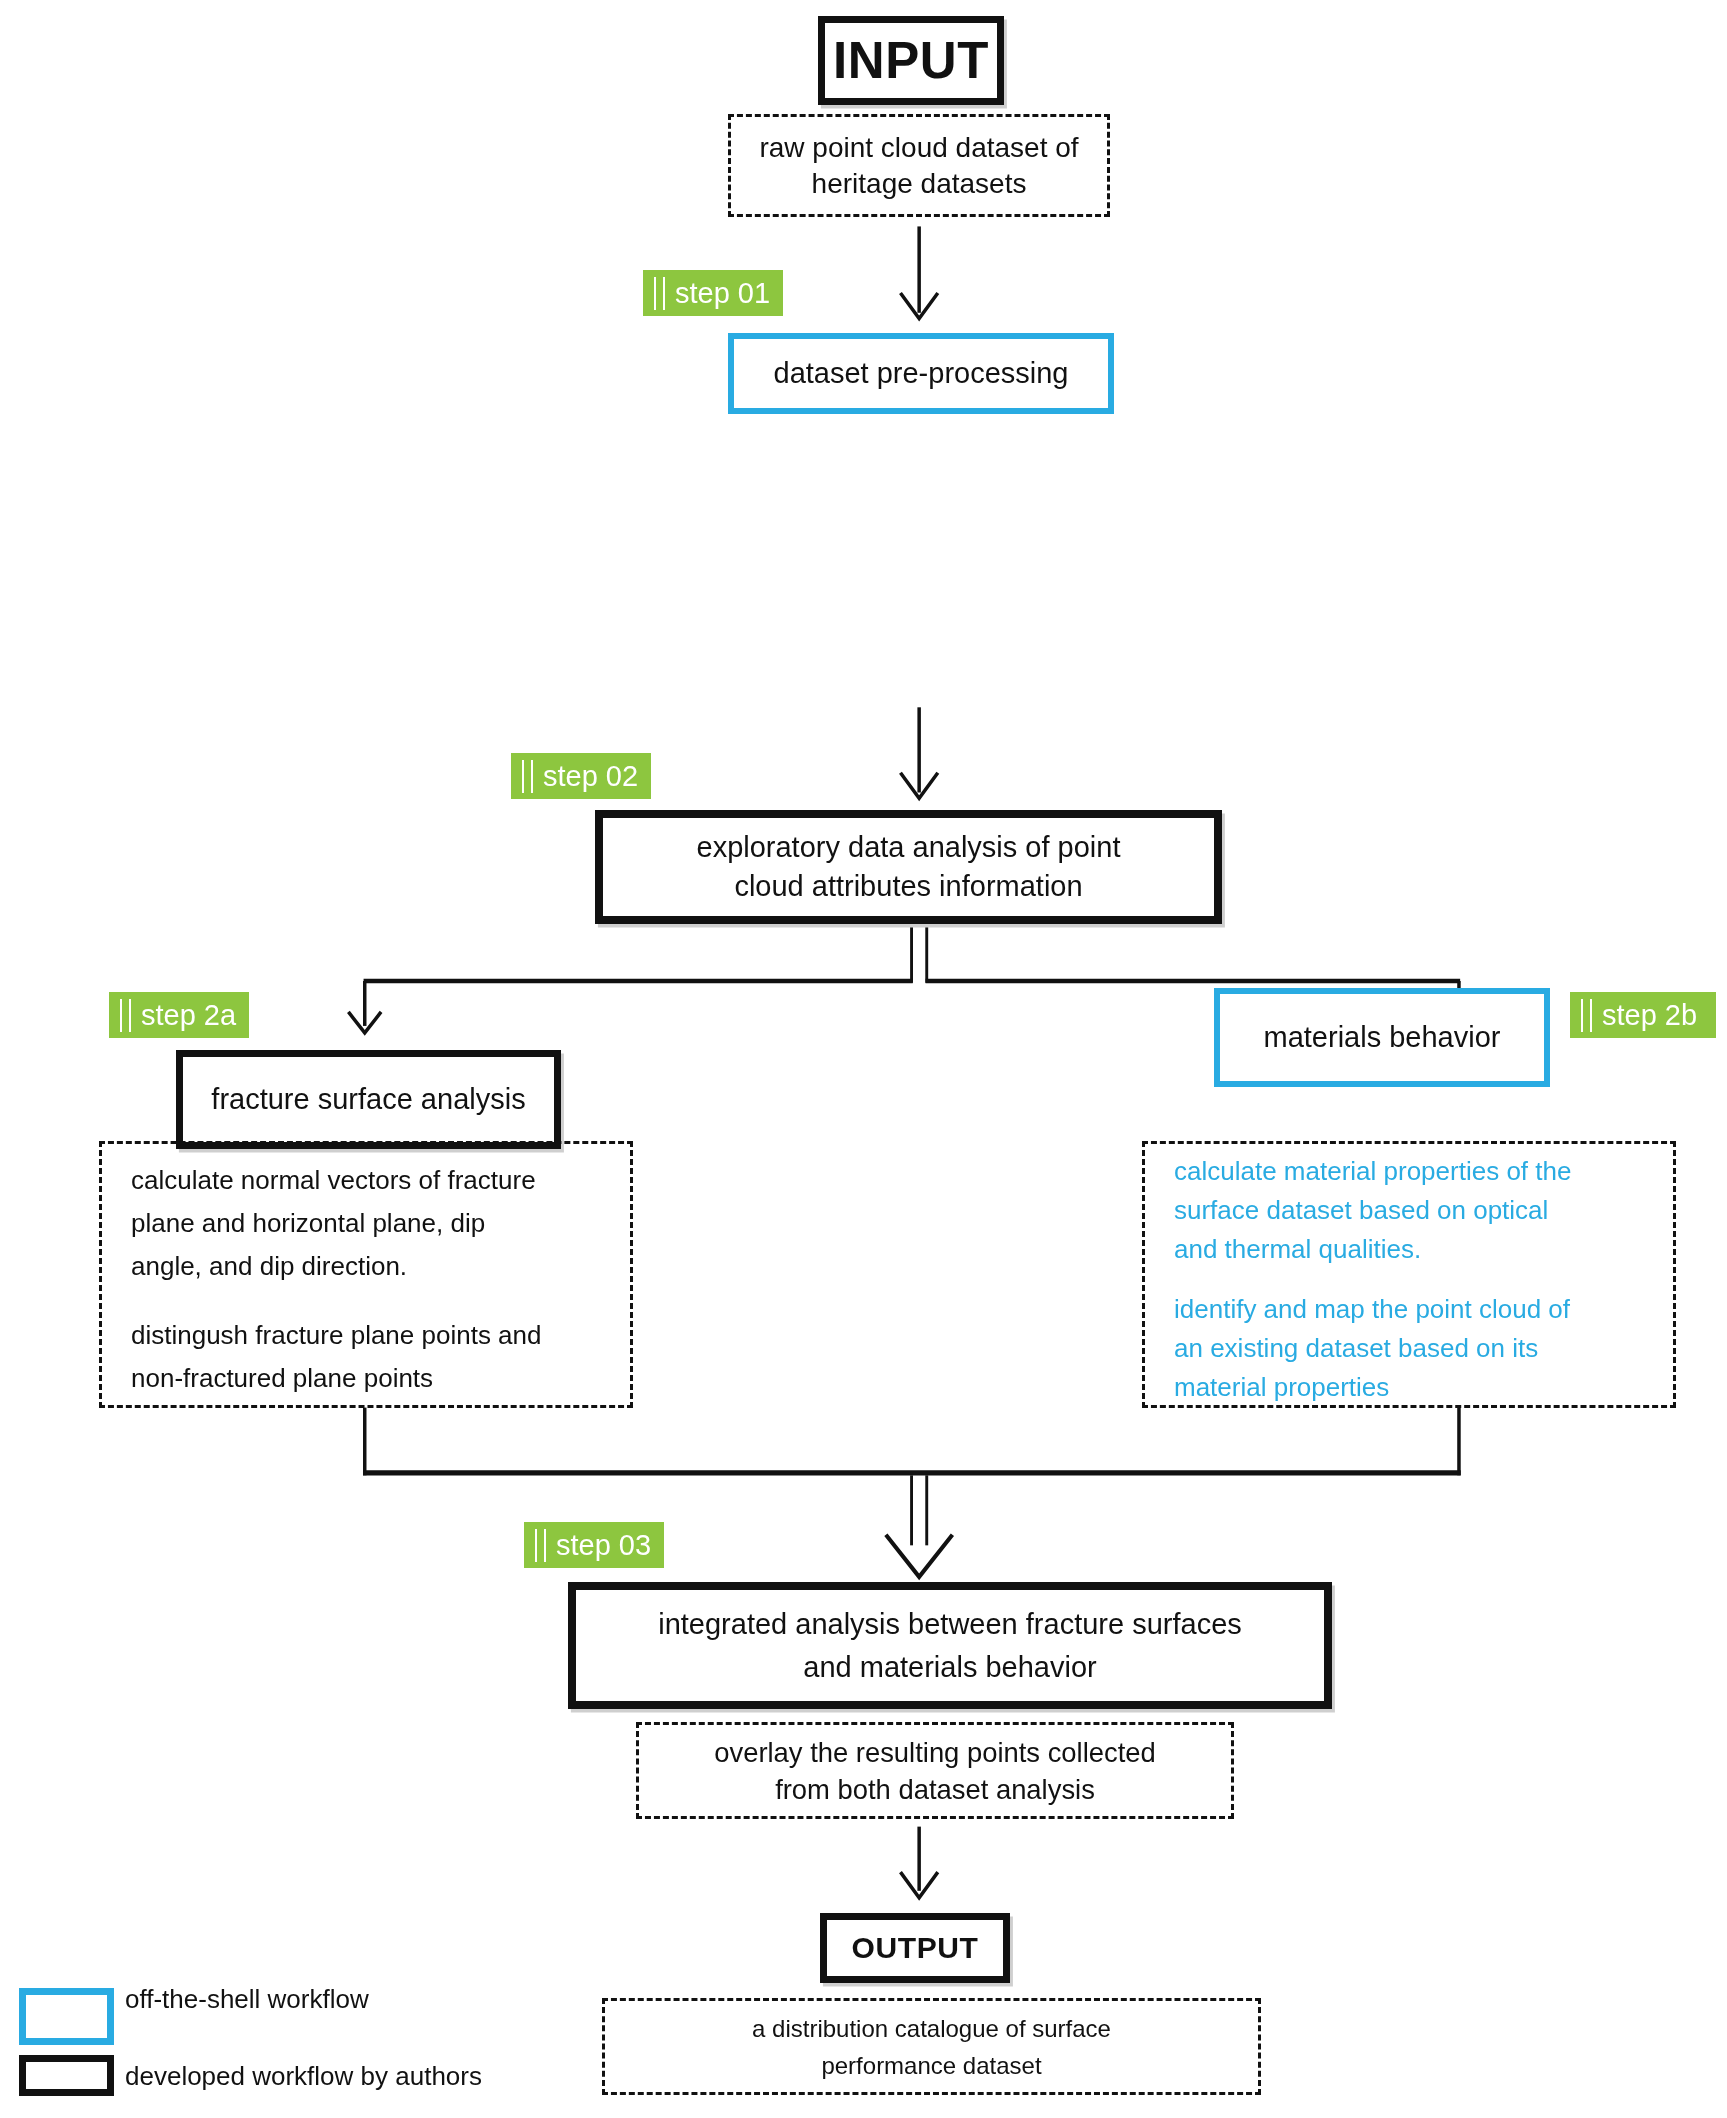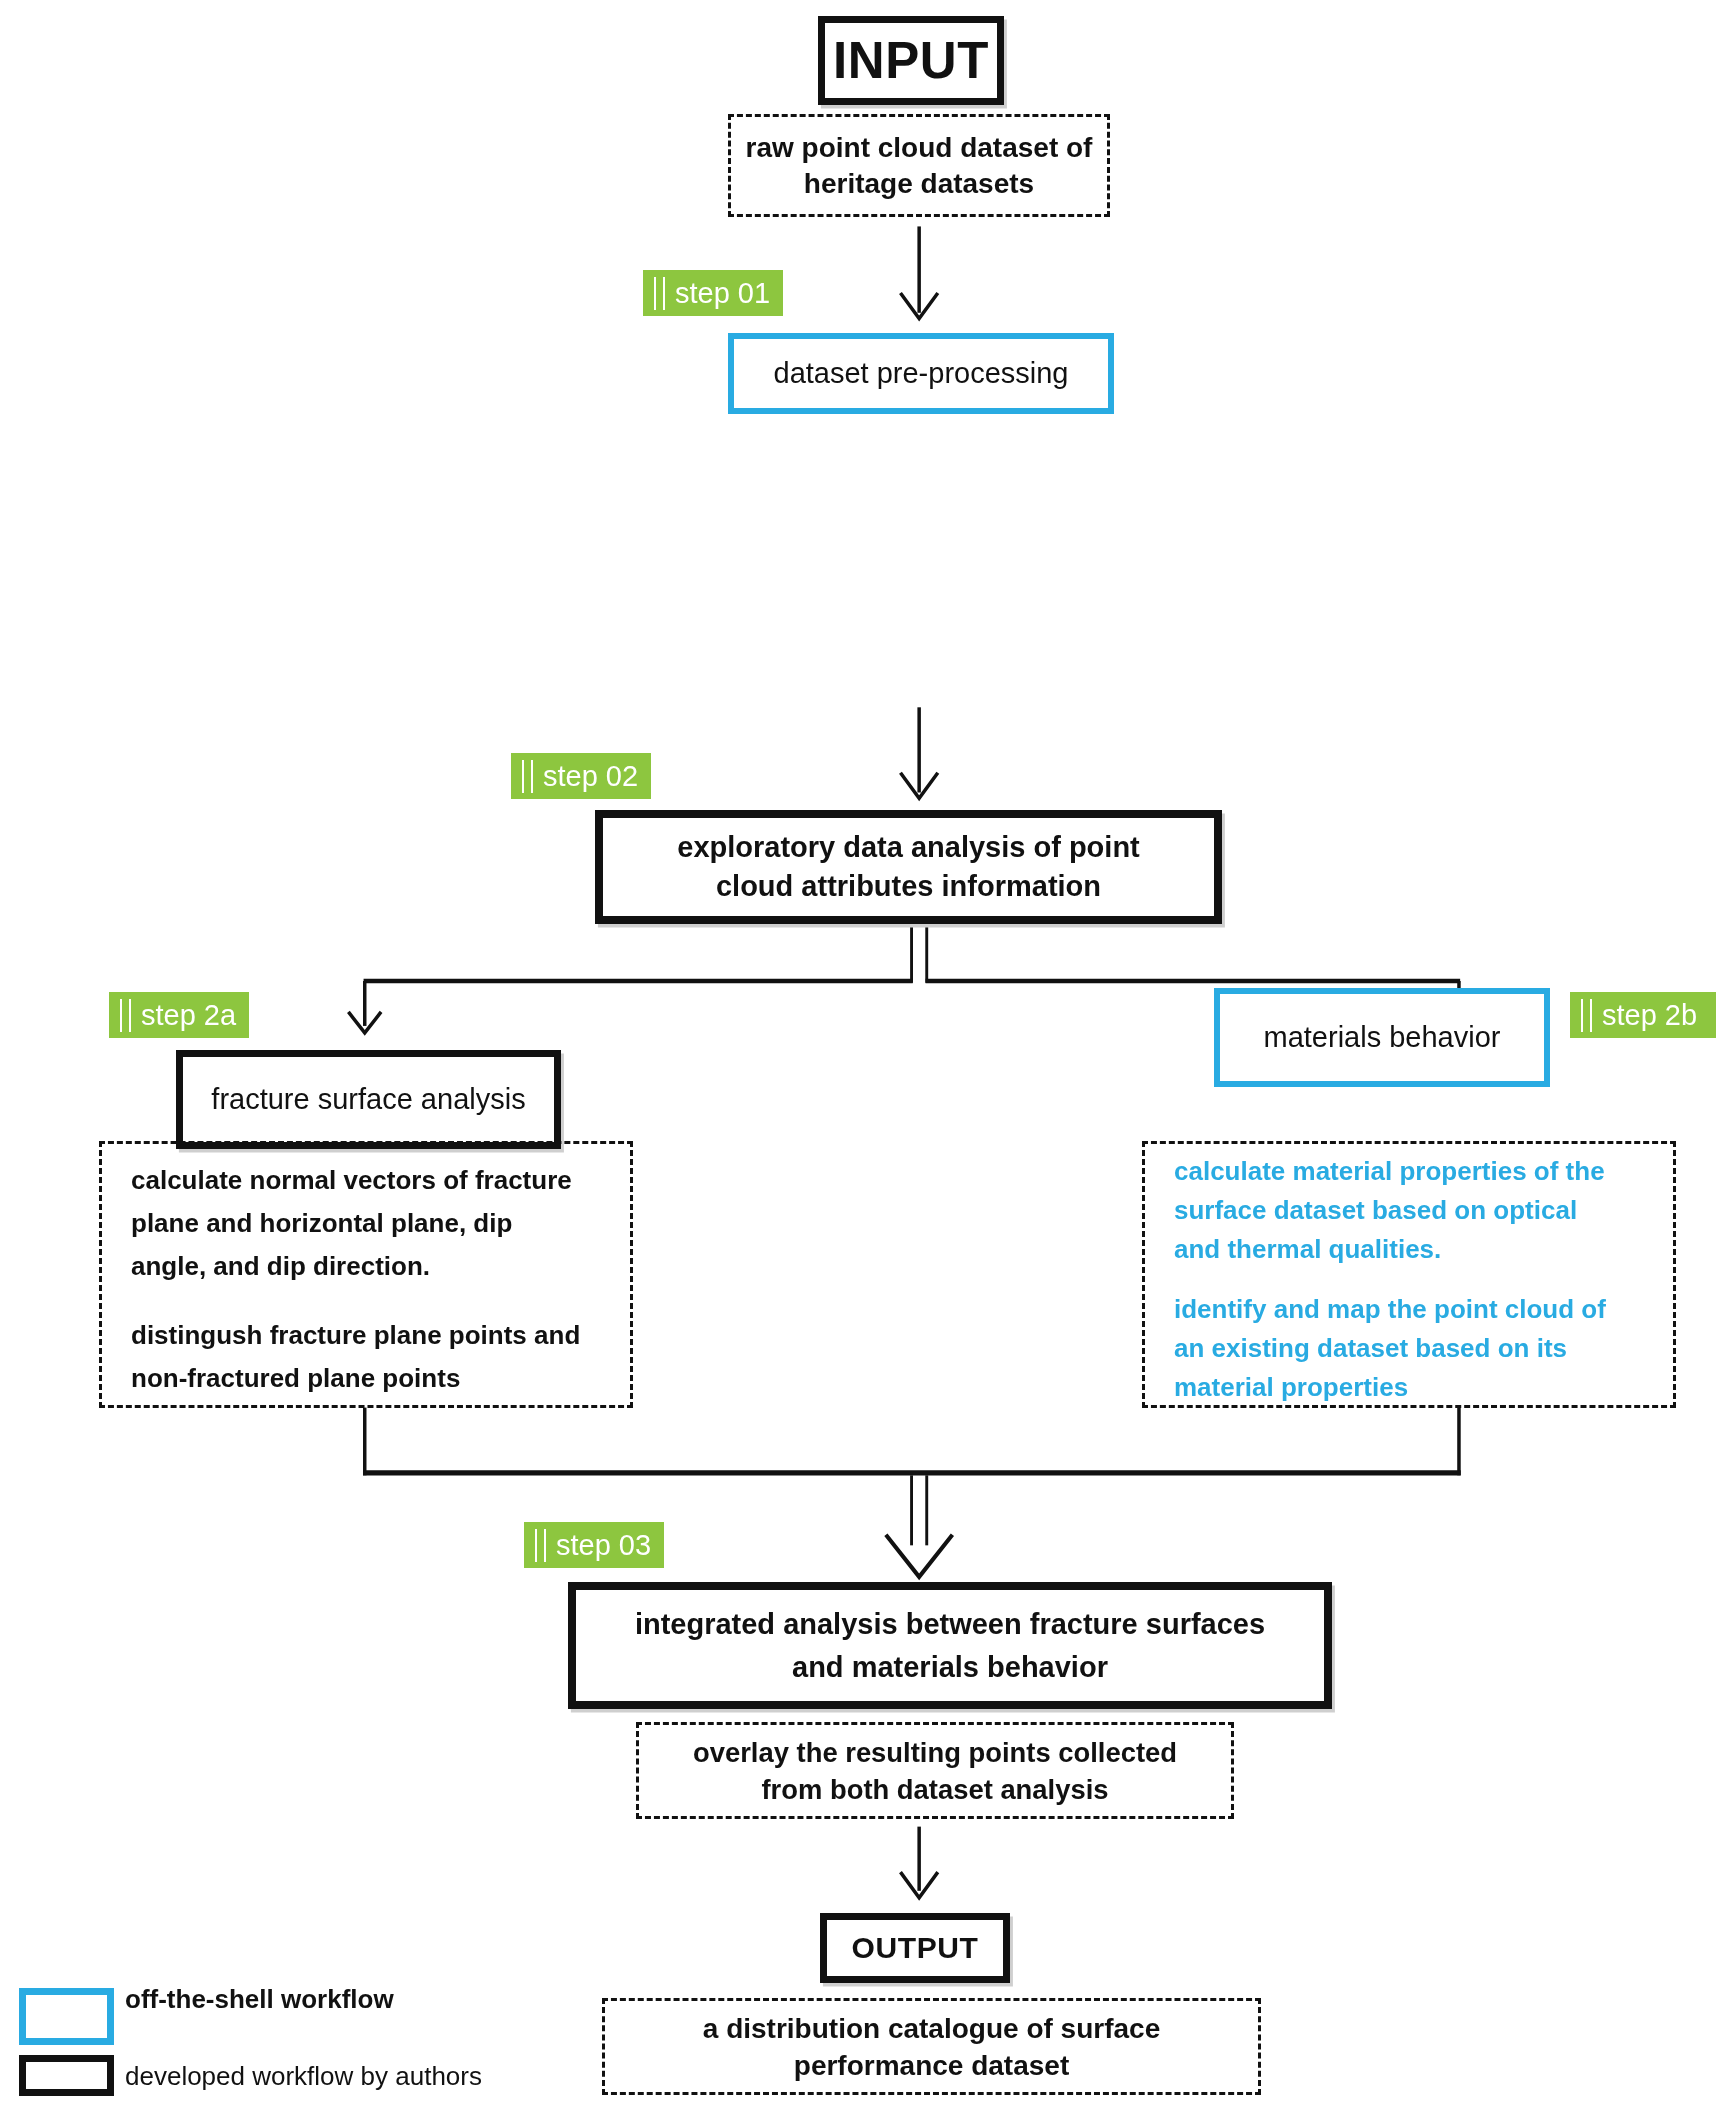--- a/index.html
+++ b/index.html
@@ -11,21 +11,21 @@
   .solid-black{border:7.6px solid #111;box-shadow:2.9px 3.5px 0 #cfcfcf;}
   .solid-black-thick{border:8.2px solid #111;box-shadow:2.9px 3.5px 0 #cfcfcf;}
   .solid-blue{border:6.4px solid #29abe2;}
   .dashed{border:3.5px dashed #111;}
   .title-text{font-weight:bold;font-size:51px;letter-spacing:0.6px;}
   .title-text-sm{font-weight:bold;font-size:30px;letter-spacing:0.6px;}
   .node-text{font-size:29px;line-height:39px;}
   .node-text-lg{font-size:29px;line-height:43px;}
   .note-text{font-size:28px;line-height:36px;}
   .note-text span{display:block;}
-  .lines span{display:block;font-weight:bold;}
+  .lines span{display:block;}
   
   .step{background:#8dc63f;color:#ffffff;display:flex;align-items:center;padding-left:10.5px;font-size:29px;}
   .bars{display:inline-block;width:7px;height:33px;border-left:2.9px solid #fff;border-right:2.9px solid #fff;margin-right:10.5px;}
   
   .tasklist{list-style:none;margin:0;padding:11.7px 0 0 37px;color:#29abe2;font-size:27.4px;text-align:left;}
   .tasklist li{height:51px;line-height:51px;}
   
   .detail{font-size:26px;text-align:left;padding:15px 11.7px 0 29px;}
   .detail p{margin:0;line-height:43px;}
   .detail p + p{margin-top:26px;}
@@ -166,21 +166,21 @@
     <div class="lines">
       <span>overlay the resulting points collected</span>
       <span>from both dataset analysis</span>
     </div>
   </div>
 
   <div class="abs box solid-black" style="left:820px;top:1913px;width:190px;height:70px;border-width:7px;">
     <div class="title-text-sm">OUTPUT</div>
   </div>
 
-  <div class="abs box dashed" style="left:602px;top:1998px;width:659px;height:97px;font-size:28px;line-height:37px;">
+  <div class="abs box dashed" style="left:602px;top:1998px;width:659px;height:97px;font-size:24px;line-height:37px;">
     <div class="lines">
       <span>a distribution catalogue of surface</span>
       <span>performance dataset</span>
     </div>
   </div>
 
   <div>
     <div class="abs legend-swatch-blue" style="left:19px;top:1988px;width:95px;height:57px;"></div>
     <div class="abs legend-text lines" style="left:125px;top:1984px;width:478px;">
       <span>off-the-shell workflow</span>

